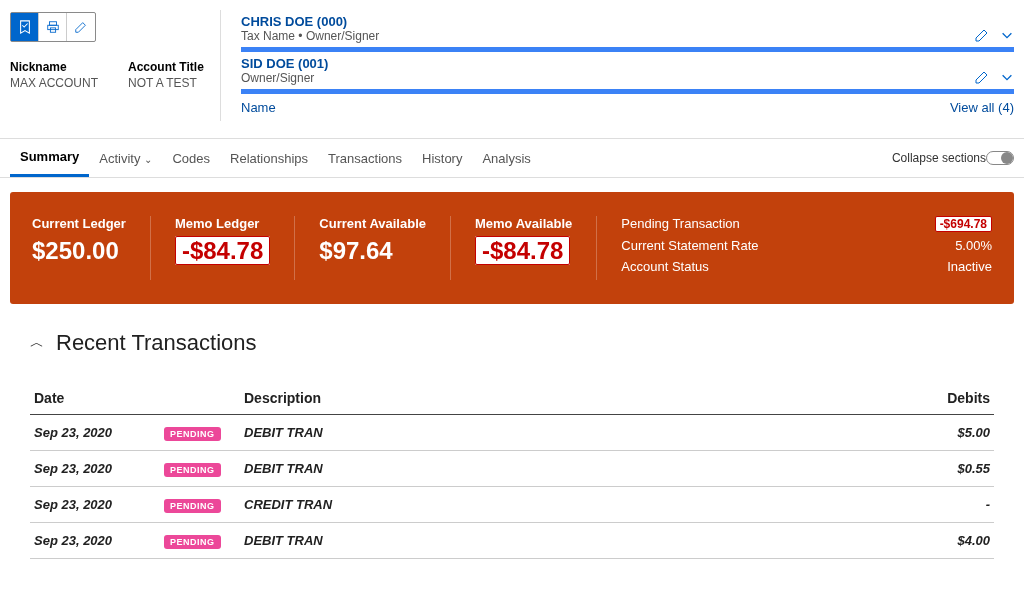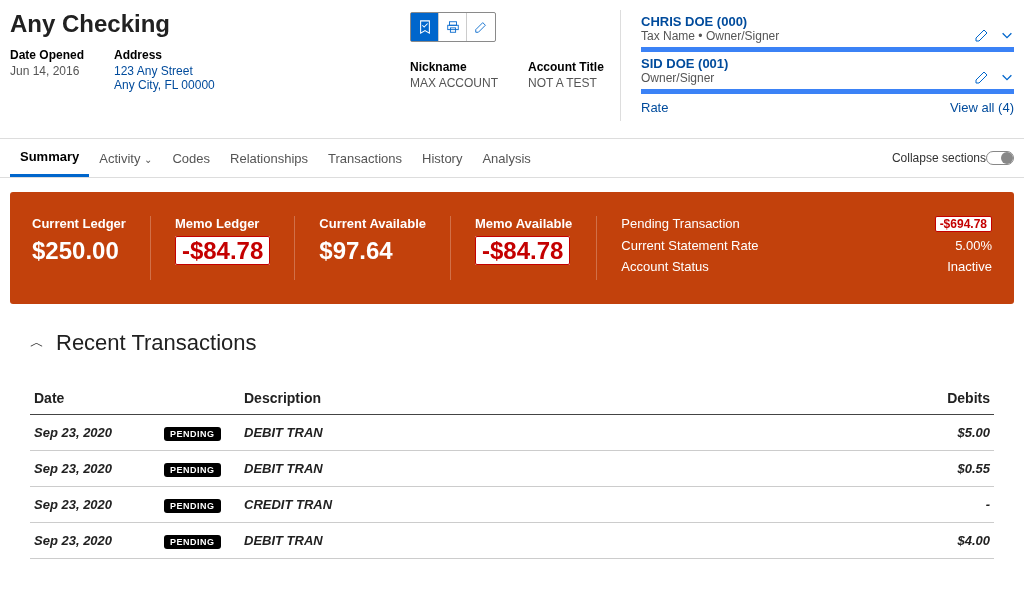--- a/index.html
+++ b/index.html
@@ -42,41 +42,27 @@
 .kv .neg{font-size:12px;font-weight:700;padding:0 4px}
 .recent{margin:26px 30px 0 30px}
 .recent-head{display:flex;align-items:center;gap:12px;margin-bottom:26px}
 .chev{font-size:14px;color:#333}
 .recent-title{font-size:22px}
 .tbl{width:100%;border-collapse:collapse}
 .tbl th{text-align:left;font-size:14px;font-weight:700;padding:8px 4px;border-bottom:1px solid #444}
 .tbl th.right{text-align:right}
 .tbl td{padding:10px 4px;border-bottom:1px solid #ccc;font-size:13px;font-style:italic;font-weight:700}
 .tbl td.right{text-align:right}
-.badge{background:#000000;color:#fff;font-size:9px;font-weight:700;padding:2px 6px;border-radius:3px;font-style:normal;letter-spacing:.5px}
+.badge{background:#ec4899;color:#fff;font-size:9px;font-weight:700;padding:2px 6px;border-radius:3px;font-style:normal;letter-spacing:.5px}
 svg{display:block}
 </style>
 </head>
 <body>
 
 <div class="top">
-  <div class="left-col">
-    <div class="title">Any Checking</div>
-    <div class="meta-row">
-      <div>
-        <div class="meta-label">Date Opened</div>
-        <div class="meta-val">Jun 14, 2016</div>
-      </div>
-      <div>
-        <div class="meta-label">Address</div>
-        <div class="meta-val link">123 Any Street</div>
-        <div class="meta-val link">Any City, FL 00000</div>
-      </div>
-    </div>
-  </div>
   <div class="mid-col">
     <div class="toolbar">
       <div class="toolbar-btn active">
         <svg viewBox="0 0 16 16">
             <path d="M3 1h10v14l-5-3-5 3z" fill="none" stroke="#fff" stroke-width="1.2"></path>
             <path d="M5 6l2 2 4-4" fill="none" stroke="#fff" stroke-width="1.2"></path>
           </svg>
       </div>
       <div class="toolbar-btn">
         <svg viewBox="0 0 16 16">
@@ -133,21 +119,21 @@
             </svg>
           </span>
         <span>
             <svg width="14" height="14" viewBox="0 0 16 16">
               <path d="M3 6l5 5 5-5" fill="none" stroke="#0066cc" stroke-width="1.5"></path>
             </svg>
           </span>
       </div>
     </div>
     <div class="more-row">
-      <span>Rate</span>
+      <span>Name</span>
       <span>View all (4)</span>
     </div>
   </div>
 </div>
 
 <div class="tabs">
   <div class="tab active">Summary</div>
   <div class="tab"><span>Activity</span> <span style="font-size:10px">⌄</span></div>
   <div class="tab">Codes</div>
   <div class="tab">Relationships</div>

